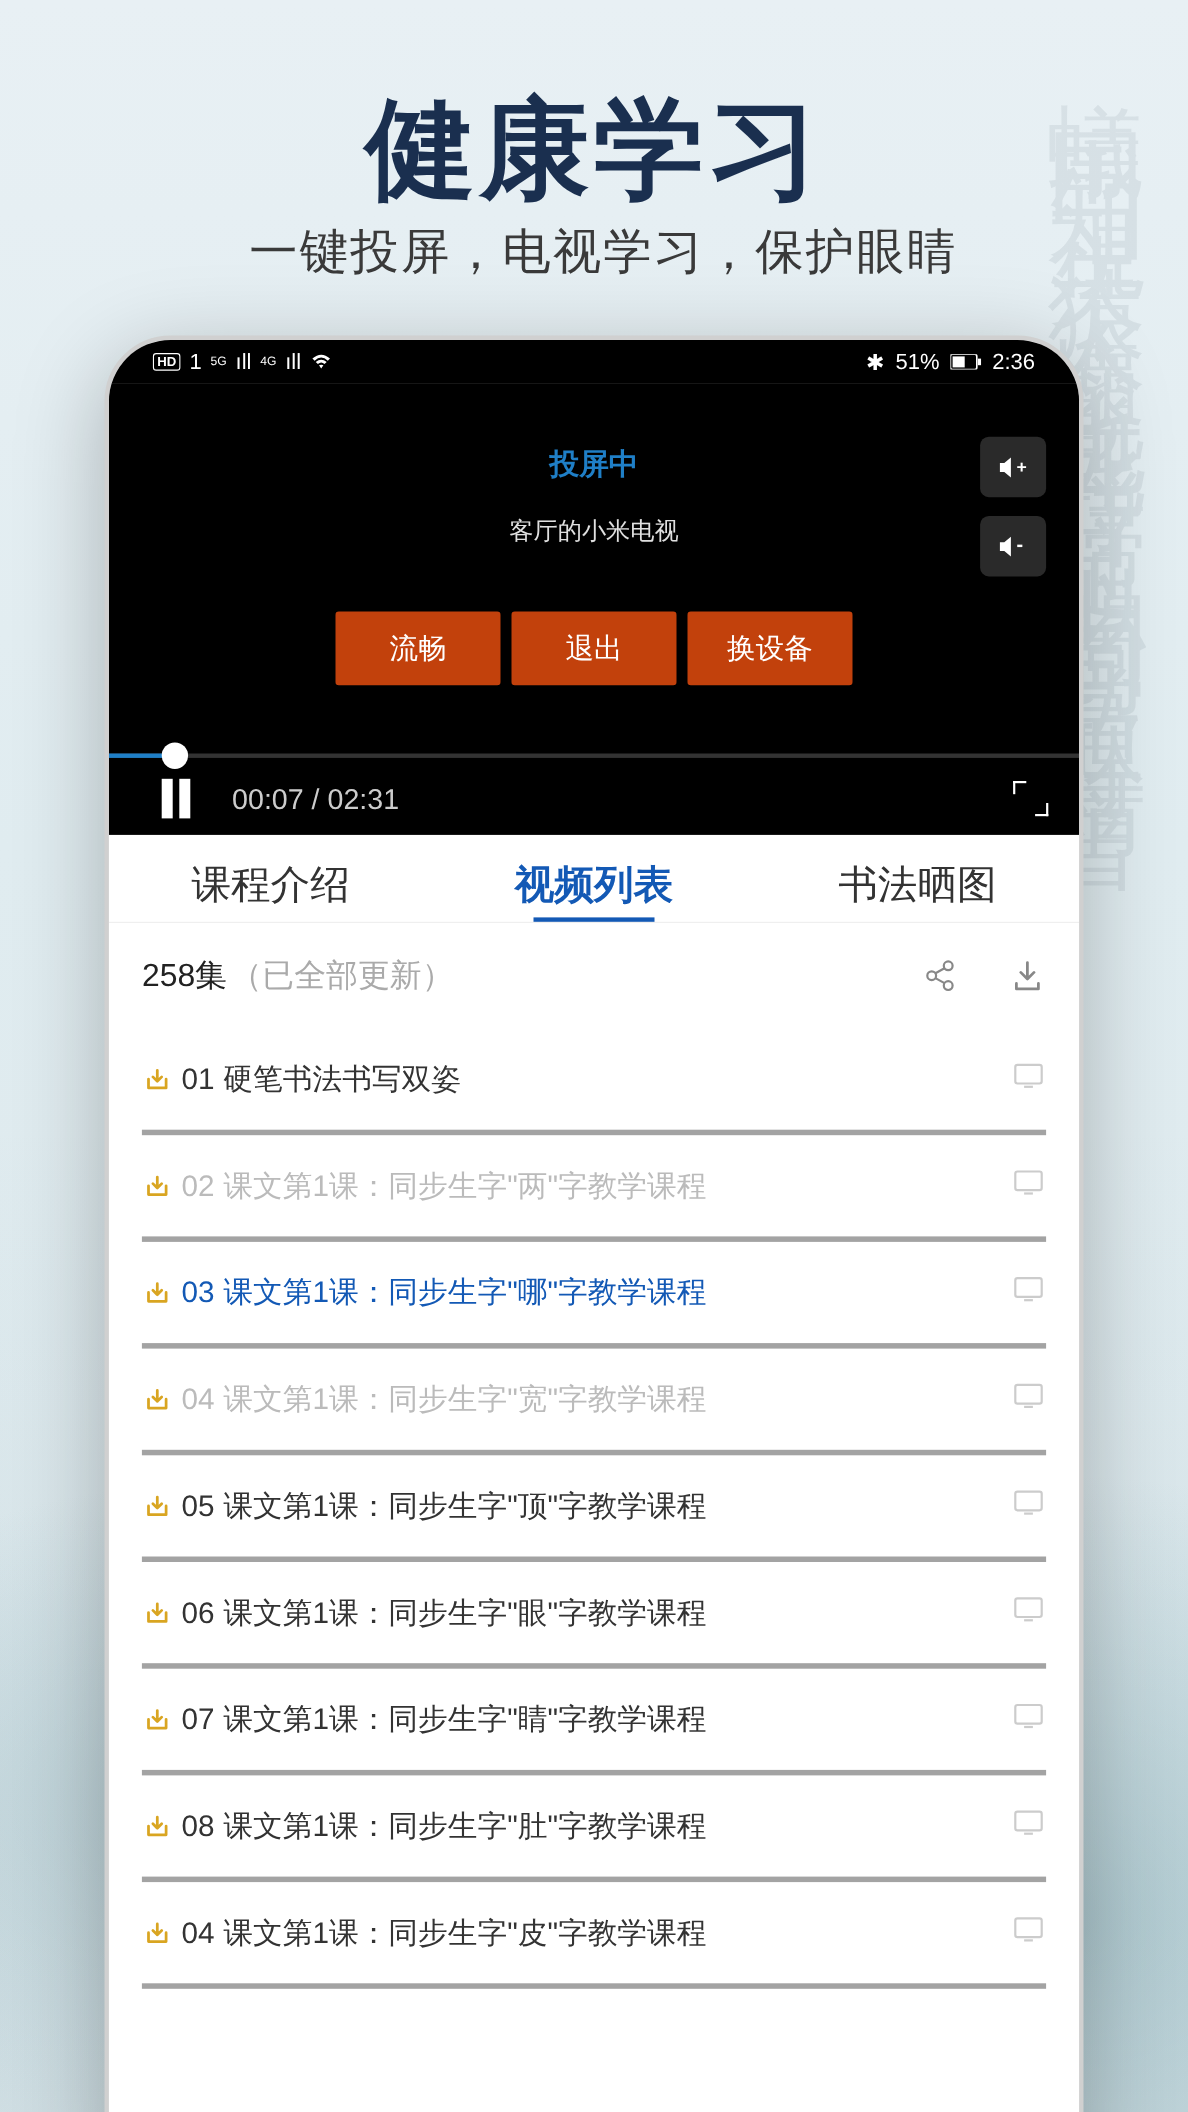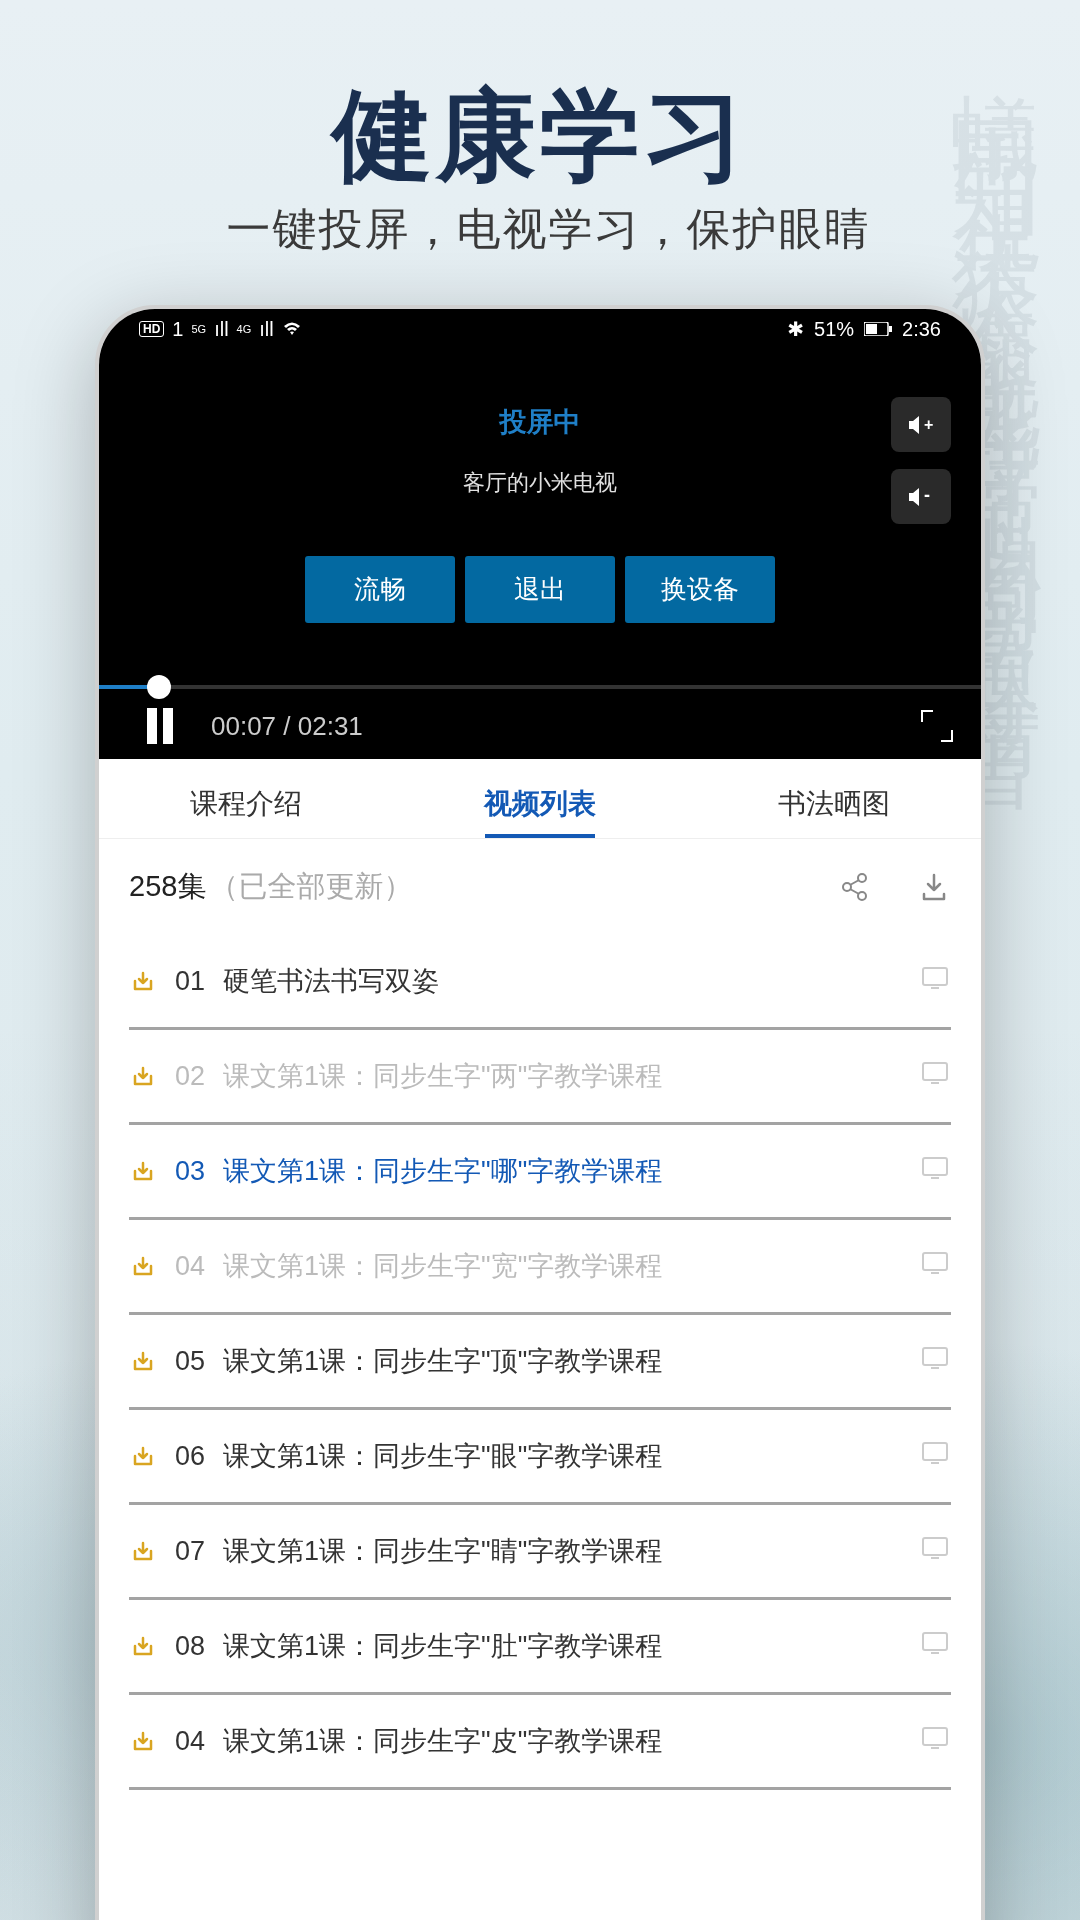--- a/index.html
+++ b/index.html
@@ -96,21 +96,21 @@
 }
 .vol-up { top: 48px; }
 .vol-down { top: 120px; }
 .cast-buttons {
   display: flex;
   justify-content: center;
   gap: 10px;
   margin-top: 58px;
 }
 .cast-btn {
-  background: #0369a1;
+  background: #c2410c;
   color: #fff;
   border: none;
   font-size: 26px;
   padding: 16px 0;
   width: 150px;
   border-radius: 3px;
 }
 .seek { position: absolute; left: 0; right: 0; bottom: 70px; height: 4px; background: #333; }
 .seek-fill { height: 100%; width: 7%; background: #1f7fc7; position: relative; }
 .seek-thumb { position: absolute; right: -10px; top: -10px; width: 24px; height: 24px; background: #fff; border-radius: 50%; }
@@ -130,21 +130,21 @@
 .tabs {
   display: flex;
   height: 80px;
   border-bottom: 1px solid #eee;
 }
 .tab {
   flex: 1;
   display: flex;
   align-items: center;
   justify-content: center;
-  font-size: 28px;
+  font-size: 36px;
   color: #333;
   position: relative;
   margin-top: 11px;
 }
 .tab.active { color: #1359b5; font-weight: 700; }
 .tab.active::after {
   content: '';
   position: absolute;
   bottom: 0;
   width: 110px;
@@ -158,23 +158,23 @@
   gap: 3px;
 }
 .ep-count { font-size: 29px; color: #222; }
 .ep-status { font-size: 29px; color: #aaa; }
 .header-actions { margin-left: auto; display: flex; gap: 45px; }
 .icon-btn { width: 34px; height: 34px; display: flex; align-items: center; justify-content: center; }
 .list { padding: 0 30px; }
 .list-item {
   display: flex;
   align-items: center;
-  gap: 18px;
+  gap: 8px;
   padding: 28px 0;
-  border-bottom: 3px solid #a3a3a3;
+  border-bottom: 5px solid #a3a3a3;
 }
 .dl-icon { width: 28px; height: 28px; flex-shrink: 0; }
 .item-num { font-size: 27px; color: #333; flex-shrink: 0; }
 .item-title { font-size: 27px; color: #333; flex: 1; white-space: nowrap; overflow: hidden; }
 .item-cast-icon { width: 30px; height: 30px; flex-shrink: 0; }
 .list-item.active .item-num, .list-item.active .item-title { color: #1359b5; font-weight: 500; }
 .list-item.dim .item-num, .list-item.dim .item-title { color: #bbb; }
 </style>
 </head>
 <body>

